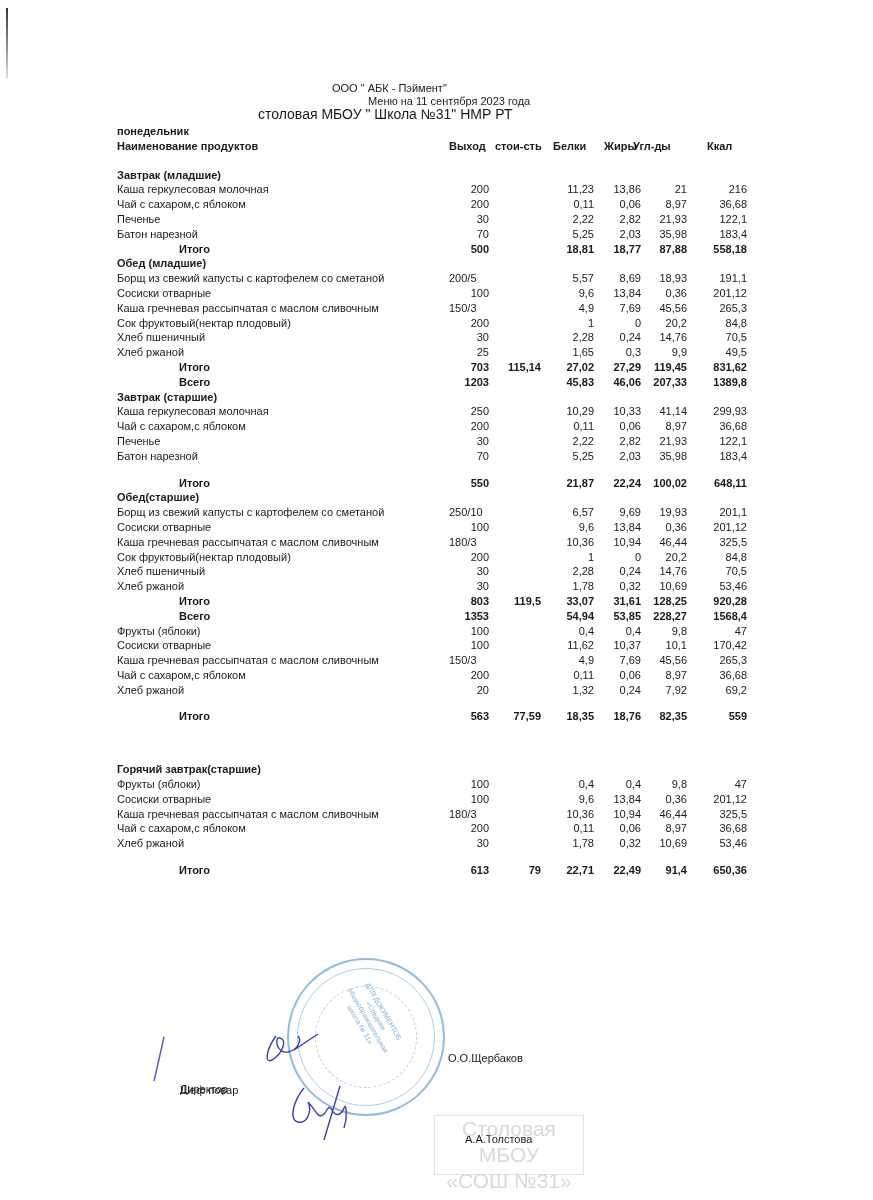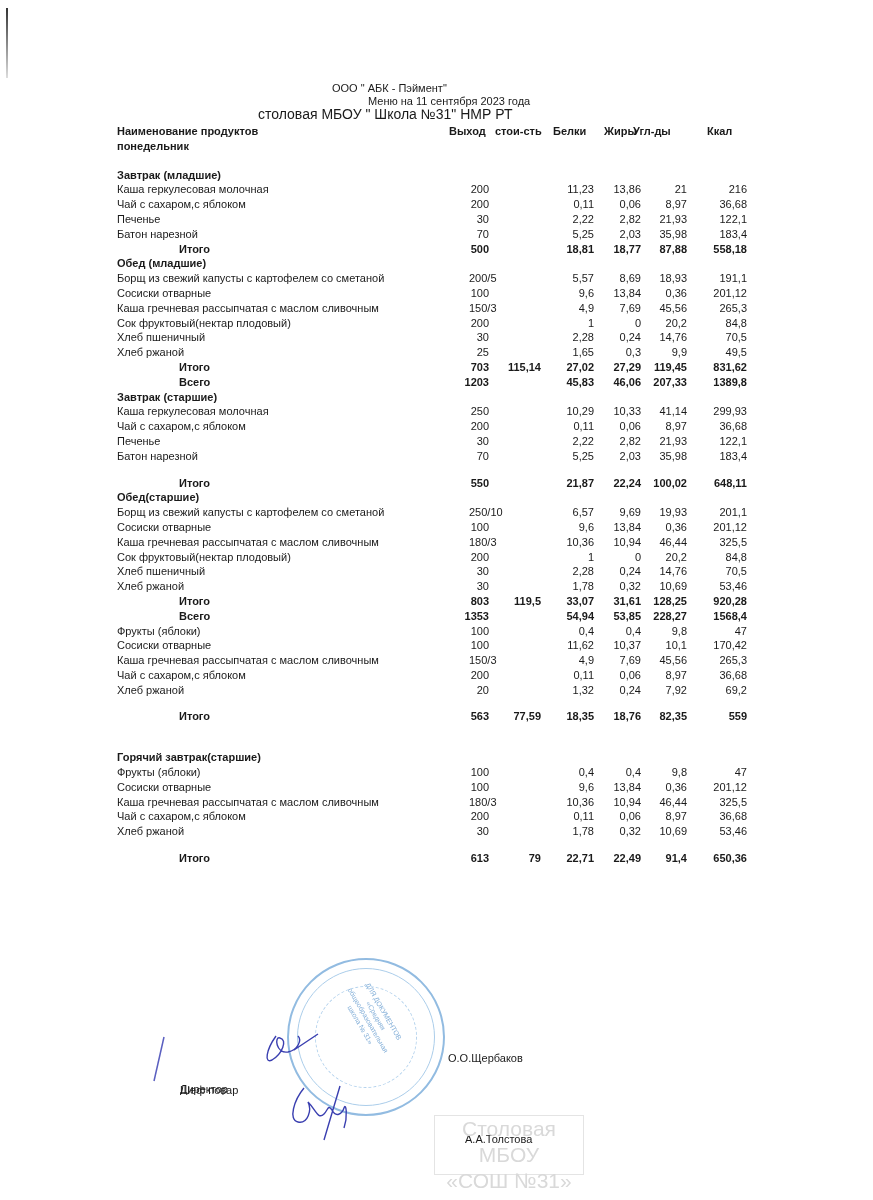--- a/index.html
+++ b/index.html
@@ -11,21 +11,21 @@
     .hdr1 { top: 82px; left: 0; text-align: left; padding-left: 332px; font-weight: normal; }
     .hdr2 { top: 95px; padding-left: 368px; }
     .hdr3 { top: 106px; padding-left: 258px; font-size: 14px; font-weight: normal; }
     #table { position: absolute; left: 117px; top: 124px; width: 630px; font-size: 11px; }
     .row { position: relative; height: 14.8px; line-height: 14.8px; white-space: nowrap; }
     .row.b { font-weight: bold; }
     .c { position: absolute; top: 0; text-align: right; }
     .c-name { left: 0; text-align: left; }
     .c-name.indent { left: 62px; }
     .c-out { right: 258px; }
-    .c-out.left { right: auto; left: 352px; text-align: left; }
+    .c-out.left { right: auto; left: 332px; text-align: left; }
     .c-cost { right: 206px; }
     .c-prot { right: 153px; }
     .c-fat  { right: 106px; }
     .c-carb { right: 60px; }
     .c-kcal { right: 0; }
     .colhead .c { font-weight: bold; }
     .colhead .c-out { right: auto; left: 332px; text-align: left; }
     .colhead .c-cost { right: auto; left: 378px; text-align: left; }
     .colhead .c-prot { right: auto; left: 436px; text-align: left; }
     .colhead .c-fat { right: auto; left: 487px; text-align: left; }
@@ -45,32 +45,32 @@
 </head>
 <body>
 
 <div class="page-edge"></div>
 
 <div class="hdr hdr1">ООО " АБК - Пэймент"</div>
 <div class="hdr hdr2">Меню   на 11 сентября 2023 года</div>
 <div class="hdr hdr3">столовая МБОУ " Школа №31" НМР РТ</div>
 
 <div id="table">
+  <div class="row b">
+    <span class="c c-name">понедельник</span>
+  </div>
   <div class="row colhead">
     <span class="c c-name">Наименование продуктов</span>
     <span class="c c-out">Выход</span>
     <span class="c c-cost">стои-сть</span>
     <span class="c c-prot">Белки</span>
     <span class="c c-fat">Жиры</span>
     <span class="c c-carb">Угл-ды</span>
     <span class="c c-kcal">Ккал</span>
   </div>
-  <div class="row b">
-    <span class="c c-name">понедельник</span>
-  </div>
   <div id="sections">
       <div class="row b" style="margin-top: 14px;">
         <span class="c c-name">Завтрак (младшие)</span>
       </div>
       <div class="row">
         <span class="c c-name">Каша  геркулесовая молочная</span>
         <span class="c c-out">200</span>
         <span class="c c-cost"></span>
         <span class="c c-prot">11,23</span>
         <span class="c c-fat">13,86</span>
@@ -358,21 +358,21 @@
       </div>
       <div class="row b" style="margin-top: 12px;">
         <span class="c c-name indent">Итого</span>
         <span class="c c-out">563</span>
         <span class="c c-cost">77,59</span>
         <span class="c c-prot">18,35</span>
         <span class="c c-fat">18,76</span>
         <span class="c c-carb">82,35</span>
         <span class="c c-kcal">559</span>
       </div>
-      <div class="row b" style="margin-top: 26px; padding-left: 40px;">
+      <div class="row b" style="margin-top: 38px; padding-left: 40px;">
         <span class="c c-name">Горячий завтрак(старшие)</span>
       </div>
       <div class="row">
         <span class="c c-name">Фрукты (яблоки)</span>
         <span class="c c-out">100</span>
         <span class="c c-cost"></span>
         <span class="c c-prot">0,4</span>
         <span class="c c-fat">0,4</span>
         <span class="c c-carb">9,8</span>
         <span class="c c-kcal">47</span>

